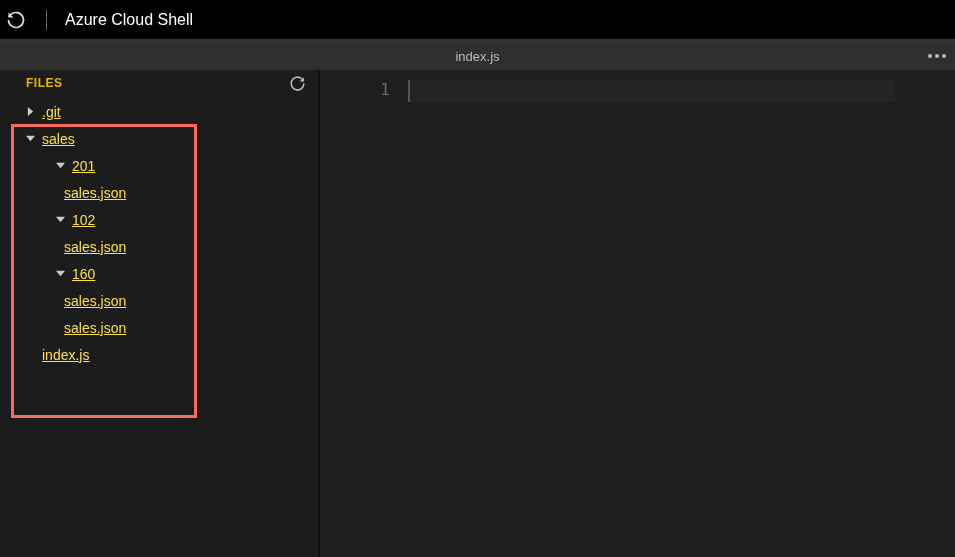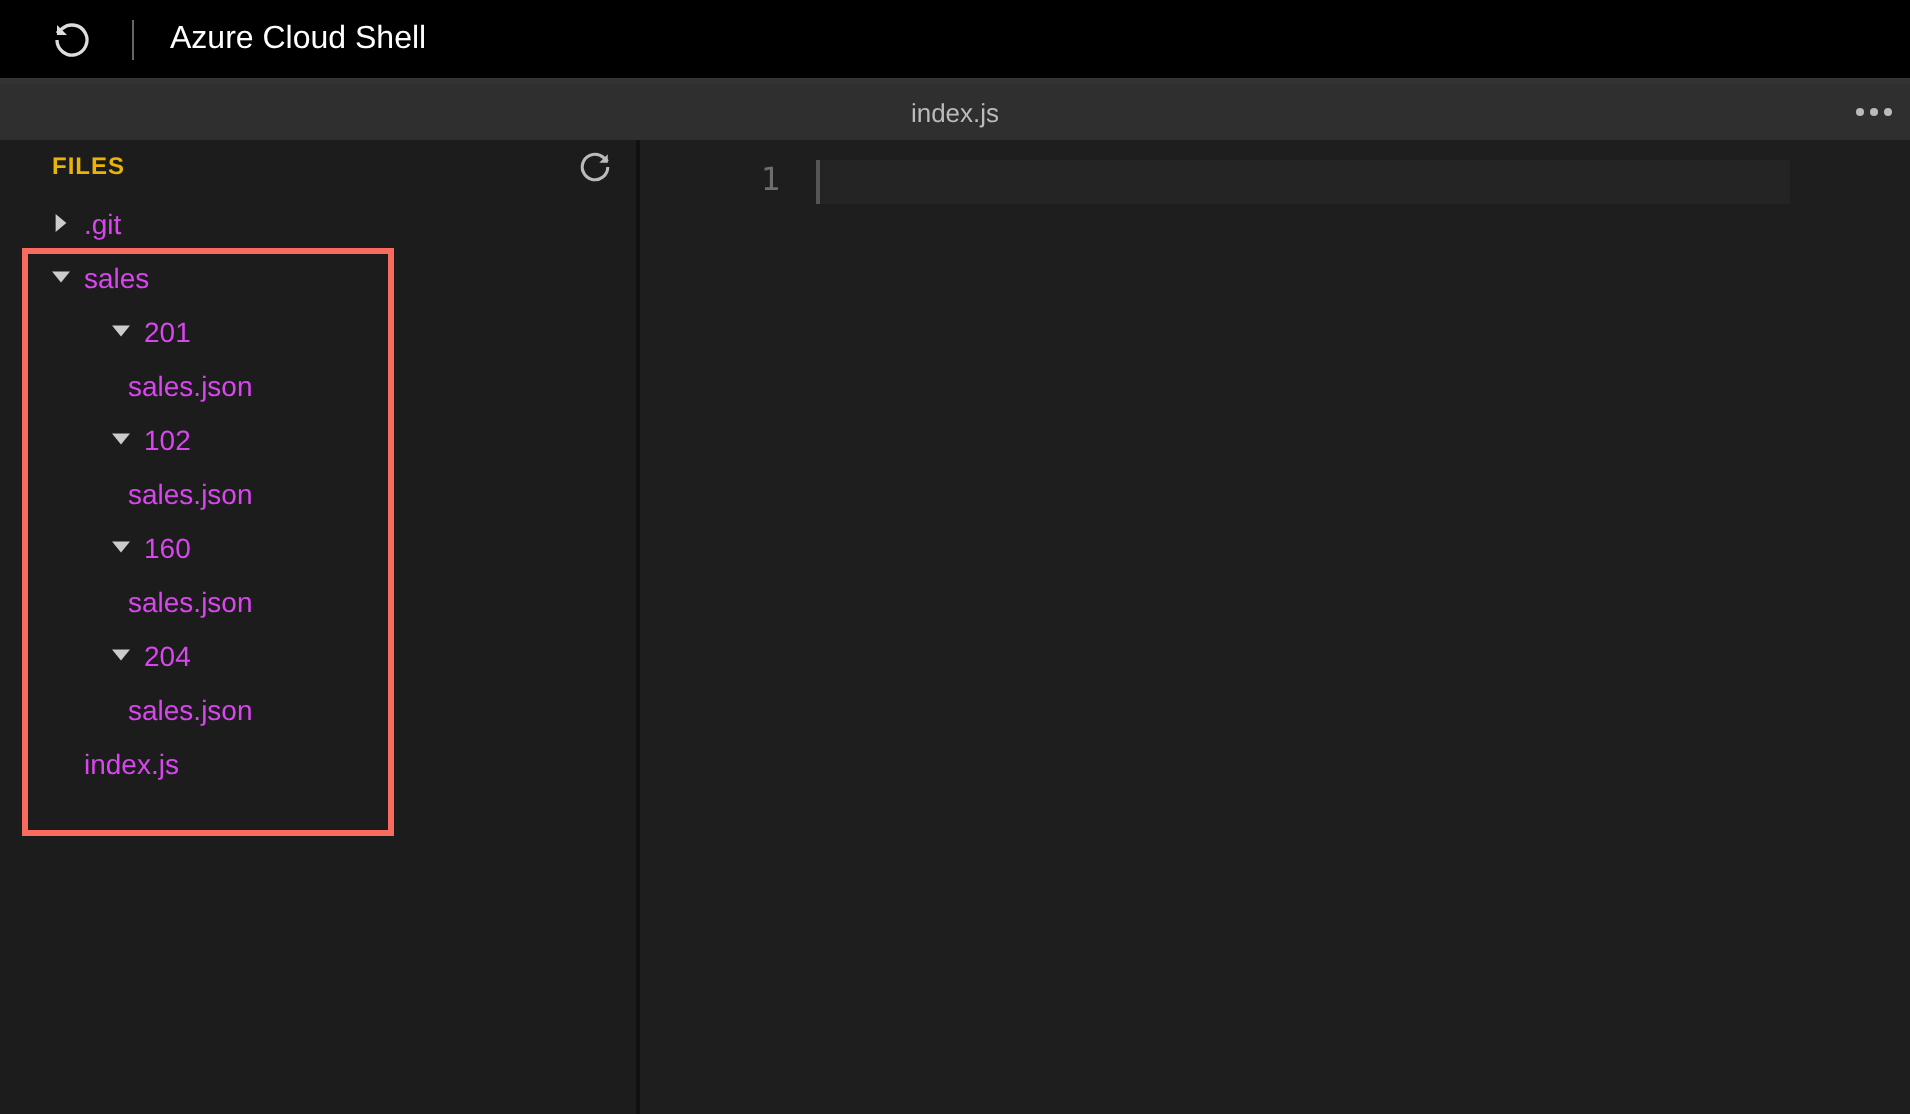--- a/index.html
+++ b/index.html
@@ -13,21 +13,21 @@
     background: #000;
     font-family: "Segoe UI", Arial, sans-serif;
     color: #ccc;
     overflow: hidden;
   }
   .toolbar {
     height: 42px;
     background: #000;
     display: flex;
     align-items: center;
-    padding: 0 24px;
+    padding: 0 4px;
     border-bottom: 3px solid #333;
   }
   .toolbar .refresh-btn {
     width: 24px;
     height: 24px;
     display: flex;
     align-items: center;
     justify-content: center;
     margin-right: 8px;
     cursor: pointer;
@@ -93,24 +93,25 @@
     display: flex;
     align-items: center;
   }
   .tree {
     padding: 2px 0;
   }
   .tree-item {
     height: 27px;
     display: flex;
     align-items: center;
-    color: #d946ef;
+    color: #fde047;
     font-size: 14px;
     cursor: pointer;
     white-space: nowrap;
+    text-decoration: underline;
   }
   .tree-item .arrow {
     width: 12px;
     height: 12px;
     display: inline-flex;
     align-items: center;
     justify-content: center;
     margin-right: 6px;
   }
   .indent-0 { padding-left: 24px; }
@@ -237,28 +238,20 @@
             <svg width="9" height="9" viewBox="0 0 10 10">
               <path fill="#ccc" d="M0 2l5 6 5-6z"></path>
             </svg>
           </span>
           <span>160</span>
         </div>
         <div class="tree-item indent-2">
           <span class="arrow" style="visibility: hidden;"></span>
           <span>sales.json</span>
         </div>
-        <div class="tree-item indent-1">
-          <span class="arrow">
-            <svg width="9" height="9" viewBox="0 0 10 10">
-              <path fill="#ccc" d="M0 2l5 6 5-6z"></path>
-            </svg>
-          </span>
-          <span>204</span>
-        </div>
         <div class="tree-item indent-2">
           <span class="arrow" style="visibility: hidden;"></span>
           <span>sales.json</span>
         </div>
         <div class="tree-item indent-0">
           <span class="arrow" style="visibility: hidden;"></span>
           <span>index.js</span>
         </div>
       </div>
     <div class="highlight-box"></div>

